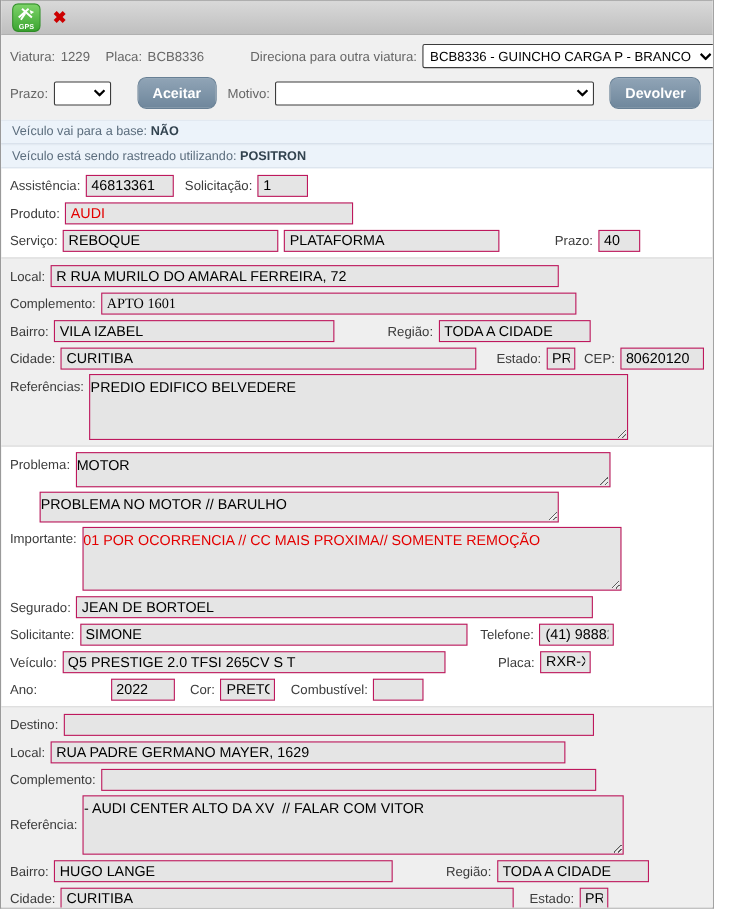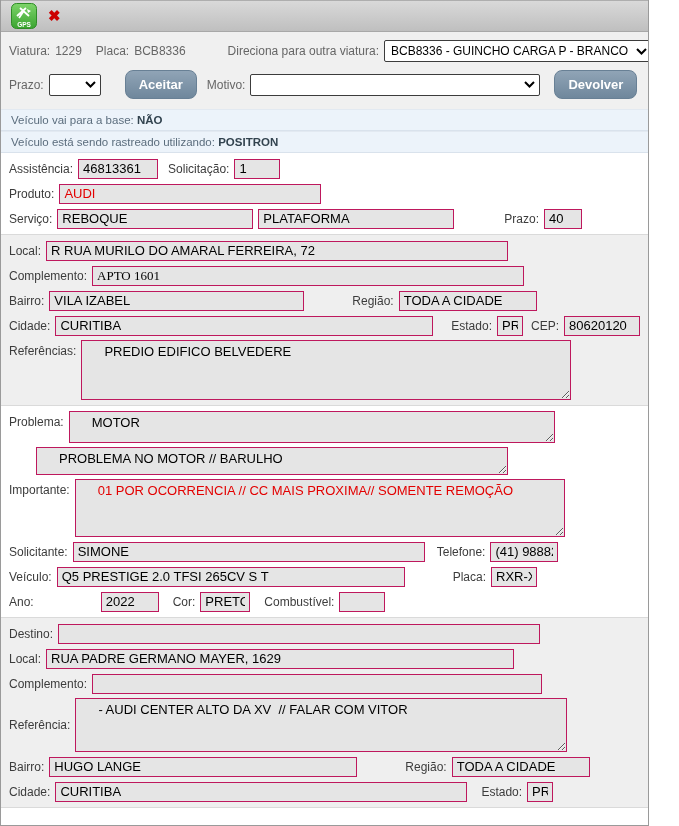--- a/index.html
+++ b/index.html
@@ -26,21 +26,21 @@
   .notice b { color:#32434f; }
 
   
   .sec { padding:3px 0; }
   .sec-gray { background:#efefef; border-top:1px solid #dadada; border-bottom:1px solid #dadada; }
   .row { display:flex; align-items:center; padding:2px 8px; min-height:25px; }
   .row.top { align-items:flex-start; }
   .row.top .lbl { margin-top:4px; }
   .lbl { font-size:12px; color:#3c3c3c; margin-right:5px; white-space:nowrap;text-align:right; }
   .fld { border:1px solid #be185d; background:#e5e5e5; font-family:"Liberation Sans",sans-serif; font-size:13px; color:#000; padding:1px 4px; height:20px; }
-  textarea.fld { height:auto; padding:3px 22px; resize:both; }
+  textarea.fld { height:auto; padding:3px 0; resize:both; }
   .red { color:#e30000 !important; }
   .sp { flex:1; }
 </style>
 </head>
 <body>
 
 <div class="dialog">
 
   <div class="titlebar">
     <span class="gps-icon">
@@ -159,20 +159,24 @@
       <textarea class="fld" style="width: 486px; height: 32px;">MOTOR</textarea>
     </div>
     <div class="row top">
       <textarea class="fld" style="width: 472px; height: 28px; margin-left: 27px;">PROBLEMA NO MOTOR // BARULHO</textarea>
     </div>
     <div class="row top">
       <span class="lbl">Importante:</span>
       <textarea class="fld red" style="width: 490px; height: 58px;">01 POR OCORRENCIA // CC MAIS PROXIMA// SOMENTE REMOÇÃO</textarea>
     </div>
     <div class="row">
+      <span class="lbl">Segurado:</span>
+      <input class="fld" style="width: 470px;" value="JEAN DE BORTOEL">
+    </div>
+    <div class="row">
       <span class="lbl">Solicitante:</span>
       <input class="fld" style="width: 352px;" value="SIMONE">
       <span class="lbl" style="margin-left:12px">Telefone:</span>
       <input class="fld" style="width: 68px;" value="(41) 988825354">
     </div>
     <div class="row">
       <span class="lbl">Veículo:</span>
       <input class="fld" style="width: 348px;" value="Q5 PRESTIGE 2.0 TFSI 265CV S T">
       <span class="lbl" style="margin-left:48px">Placa:</span>
       <input class="fld" style="width: 46px;" value="RXR-XXXX">

